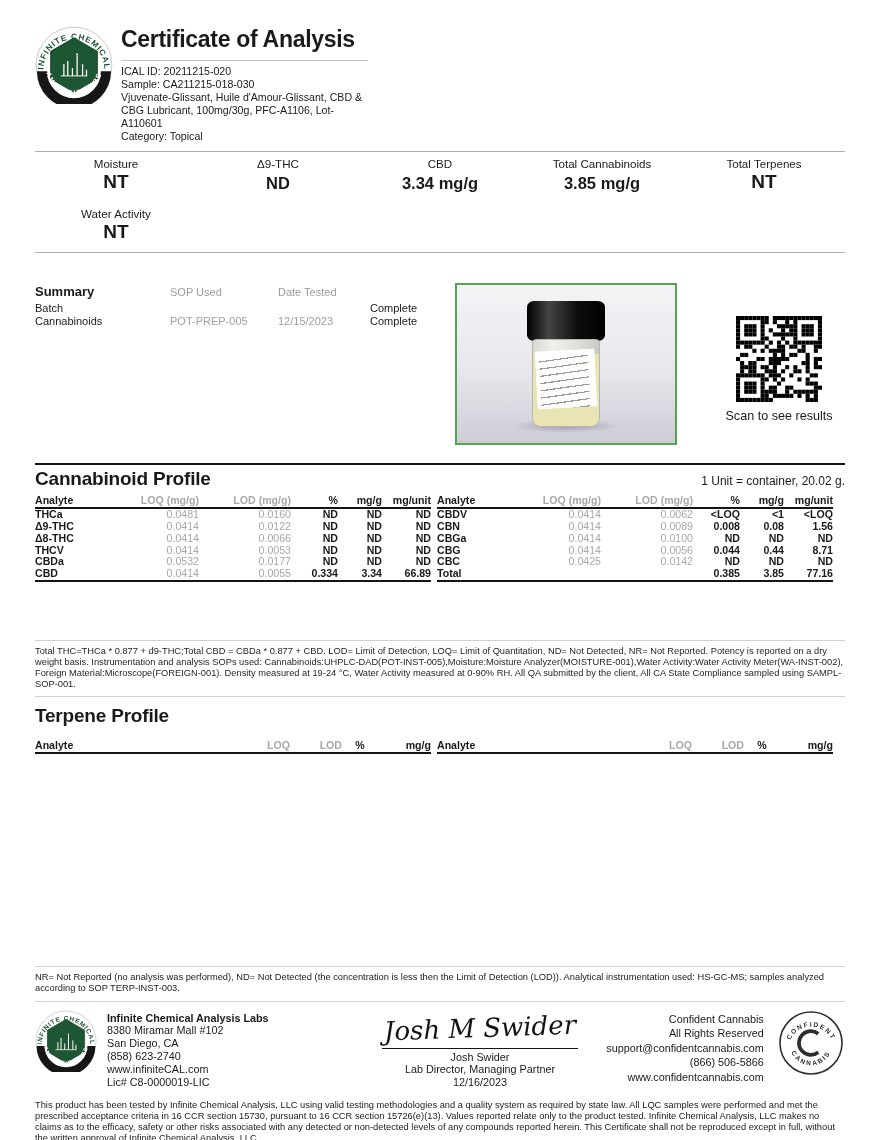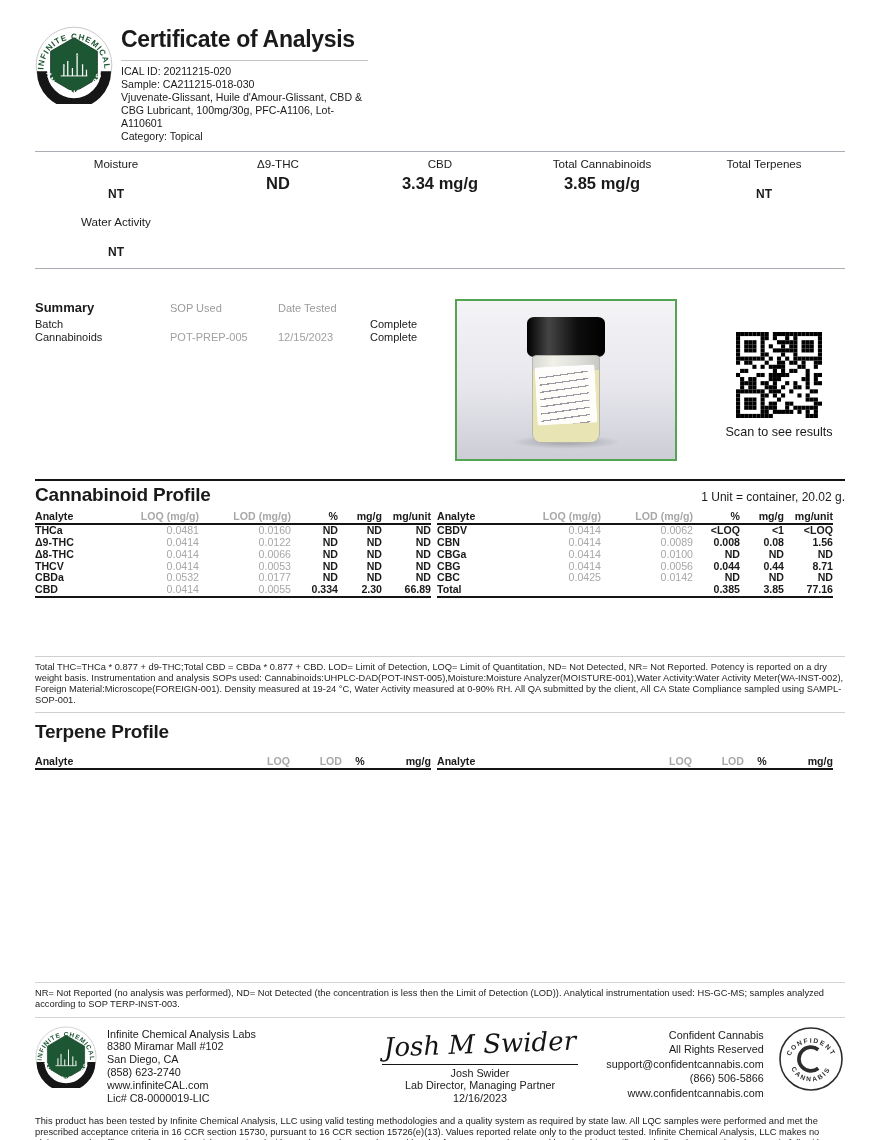--- a/index.html
+++ b/index.html
@@ -21,21 +21,21 @@
   .header-right { width:287px; }
   .qa-title { font-size:14.6px; font-weight:bold; text-align:right; white-space:nowrap; }
   .page-num { text-align:right; font-size:10.6px; padding:2px 0 3px; border-bottom:1px solid #b9b9b9; }
   .batch-info { font-size:10.6px; line-height:12.9px; padding-left:40px; padding-top:4px; }
 
   
   .metrics { margin-top:9px; border-top:1px solid #a9aeb4; border-bottom:1px solid #a9aeb4;
              display:flex; padding:5px 0 9px; }
   .metric { flex:1; text-align:center; font-size:11.6px; }
   .metric .big { font-size:16.5px; font-weight:bold; margin-top:4px; }
-  .metric .mid { font-size:12px; font-weight:bold; margin-top:17px; }
+  .metric .mid { font-size:19px; font-weight:bold; margin-top:1px; }
   .metric .sublabel { font-size:11.6px; margin-top:14px; }
 
   
   .middle { position:relative; height:185px;margin-top:25px; }
   .summary { width:420px; padding-top:6px; }
   .summary-grid { display:grid; grid-template-columns:135px 108px 92px auto; }
   .summary-grid .hdr { font-size:13px; font-weight:bold; padding-bottom:3px; }
   .summary-grid .ghdr { font-size:11px; color:#9b9b9b; padding-top:2px; }
   .summary-grid .cell { font-size:11px; line-height:13px; }
   .gray { color:#a0a0a0; }
@@ -88,21 +88,21 @@
   table.terp { width:396px; }
   .terp-spacer { height:212px; }
   .terp-note { border-top:1px solid #d4d4d4; border-bottom:1px solid #d4d4d4;
                padding:5px 0 7px; font-size:9.3px; line-height:11px; }
 
   
   .footer { display:flex; padding-top:8px; }
   .f-left { display:flex; width:320px; }
   .f-logo { width:62px; height:62px; flex:0 0 62px; }
   .lab-info { font-size:10.8px; line-height:12.8px; margin-left:10px; padding-top:2px; }
-  .lab-info .b { font-weight:normal; }
+  .lab-info .b { font-weight:bold; }
   .f-center { width:250px; text-align:center; }
   .sig-svg { width:210px; height:38px; display:block; margin:0 auto; }
   .sig-line { border-top:1.6px solid #141414; width:196px; margin:0 auto 2px; }
   .sig-txt { font-size:10.8px; line-height:12.6px; }
   .f-right { flex:1; display:flex; justify-content:center; }
   .cc-info { text-align:right; font-size:10.8px; line-height:14.6px; margin-right:14px; padding-top:2px; }
   .cc-logo { width:66px; height:66px; }
 
   .disclaimer { margin-top:12px; font-size:9.3px; line-height:11px; }
 </style>
@@ -507,21 +507,21 @@
             <td class="g">0.0177</td>
             <td class="v">ND</td>
             <td class="v">ND</td>
             <td class="v">ND</td>
           </tr>
         <tr class="last">
             <td class="a">CBD</td>
             <td class="g">0.0414</td>
             <td class="g">0.0055</td>
             <td class="v">0.334</td>
-            <td class="v">2.30</td>
+            <td class="v">3.34</td>
             <td class="v">66.89</td>
           </tr>
       </tbody>
     </table>
     <table>
       <colgroup>
           <col style="width:72px">
           <col style="width:92px">
           <col style="width:92px">
           <col style="width:47px">

